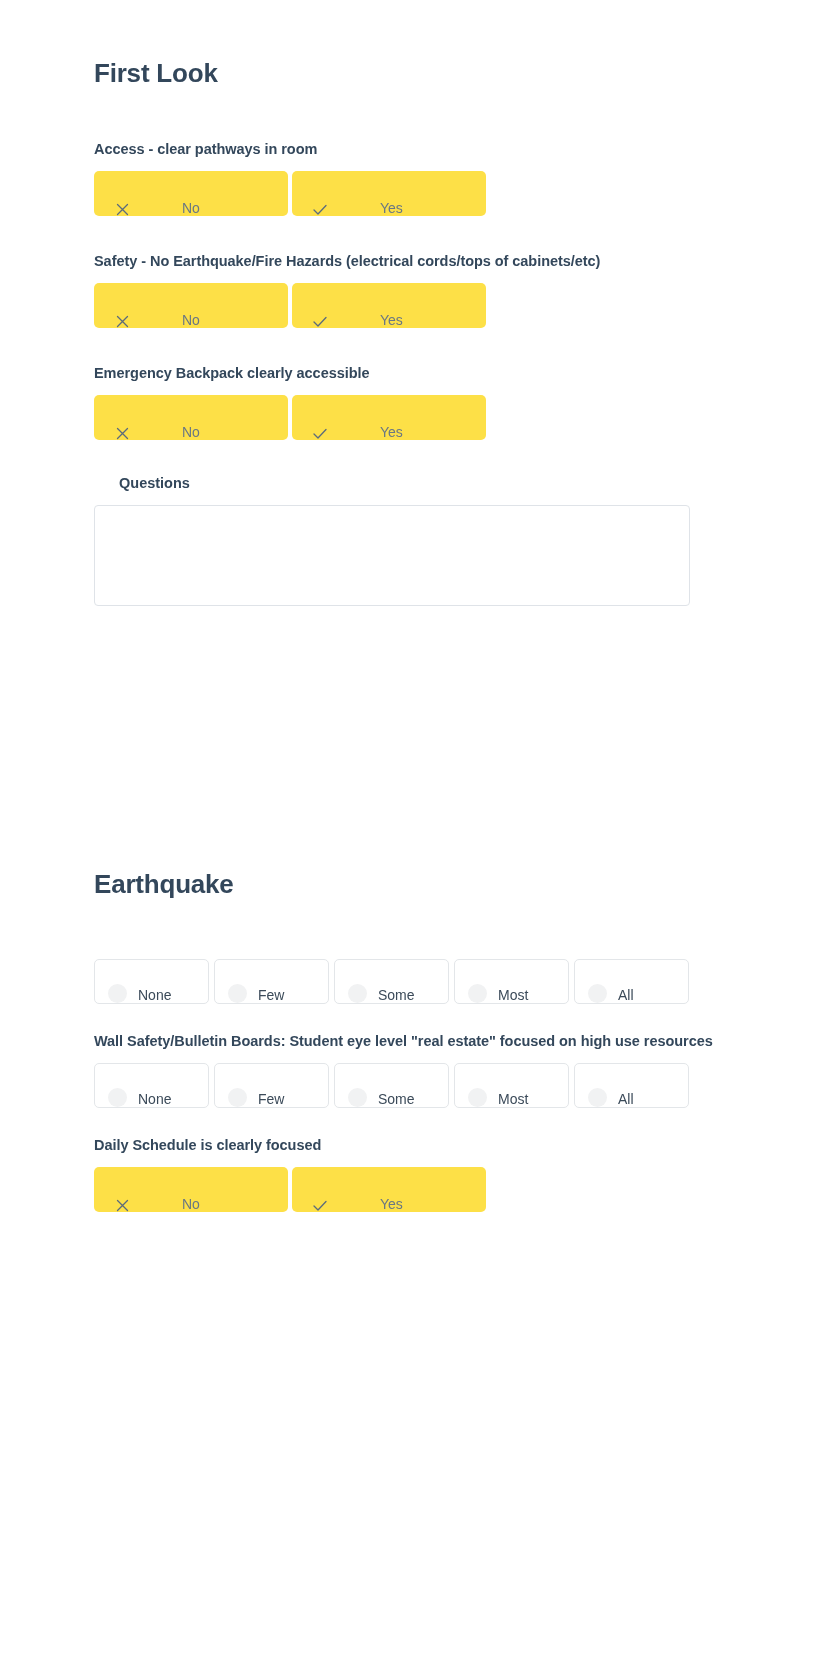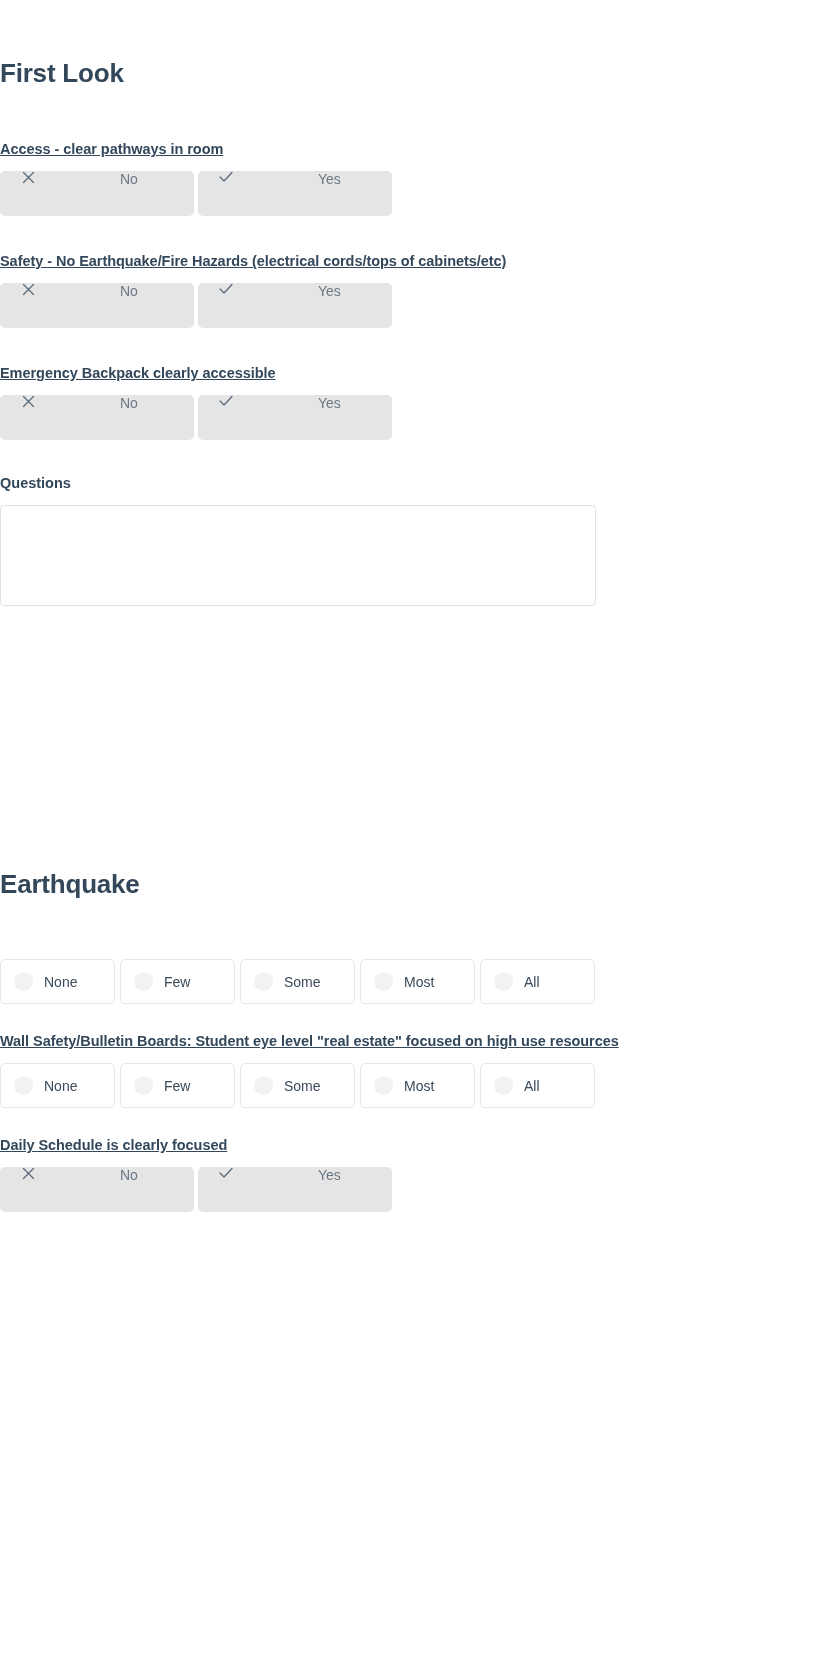--- a/index.html
+++ b/index.html
@@ -17,20 +17,21 @@
   }
 
   .page {
     width: 840px;
     height: 1680px;
     position: relative;
     padding: 0;
   }
 
   .content {
+    padding-left: 94px;
     padding-right: 94px;
   }
 
   
   .section-title {
     font-size: 26px;
     font-weight: bold;
     color: #33475b;
     letter-spacing: -0.2px;
     line-height: 1.2;
@@ -40,40 +41,38 @@
 
   
   .field { margin-top: 0; }
 
   .field-label {
     font-size: 14.5px;
     font-weight: bold;
     color: #33475b;
     line-height: 1.45;
     letter-spacing: -0.05px;
-    text-decoration: underline;
   }
 
   
   .yesno-group {
     display: flex;
     gap: 4px;
     margin-top: 11px;
   }
 
   .yesno-option {
     width: 194px;
     height: 45px;
-    background: #e5e5e5;
+    background: #fde047;
     border-radius: 5px;
     display: flex;
-    align-items: flex-start;
+    align-items: flex-end;
     cursor: pointer;
     position: relative;
-    gap: 32px;
   }
 
   .yesno-icon {
     width: 36px;
     display: flex;
     align-items: center;
     justify-content: center;
     margin-left: 10px;
     color: #5b6b7c;
   }
@@ -85,20 +84,21 @@
     color: #6a7783;
     margin-left: 42px;
   }
 
   
   .textarea-label {
     font-size: 14.5px;
     font-weight: bold;
     color: #33475b;
     line-height: 1.45;
+    margin-left: 25px;
   }
 
   .textarea-box {
     display: block;
     width: 596px;
     height: 101px;
     margin-top: 11px;
     background: #ffffff;
     border: 1px solid #dfe3e8;
     border-radius: 4px;
@@ -119,21 +119,21 @@
     margin-top: 11px;
   }
 
   .scale-option {
     width: 115px;
     height: 45px;
     background: #ffffff;
     border: 1px solid #e3e6e9;
     border-radius: 5px;
     display: flex;
-    align-items: center;
+    align-items: flex-end;
     padding-left: 13px;
     cursor: pointer;
   }
 
   .scale-radio {
     width: 19px;
     height: 19px;
     border-radius: 50%;
     background: #f1f2f3;
     flex: 0 0 auto;

